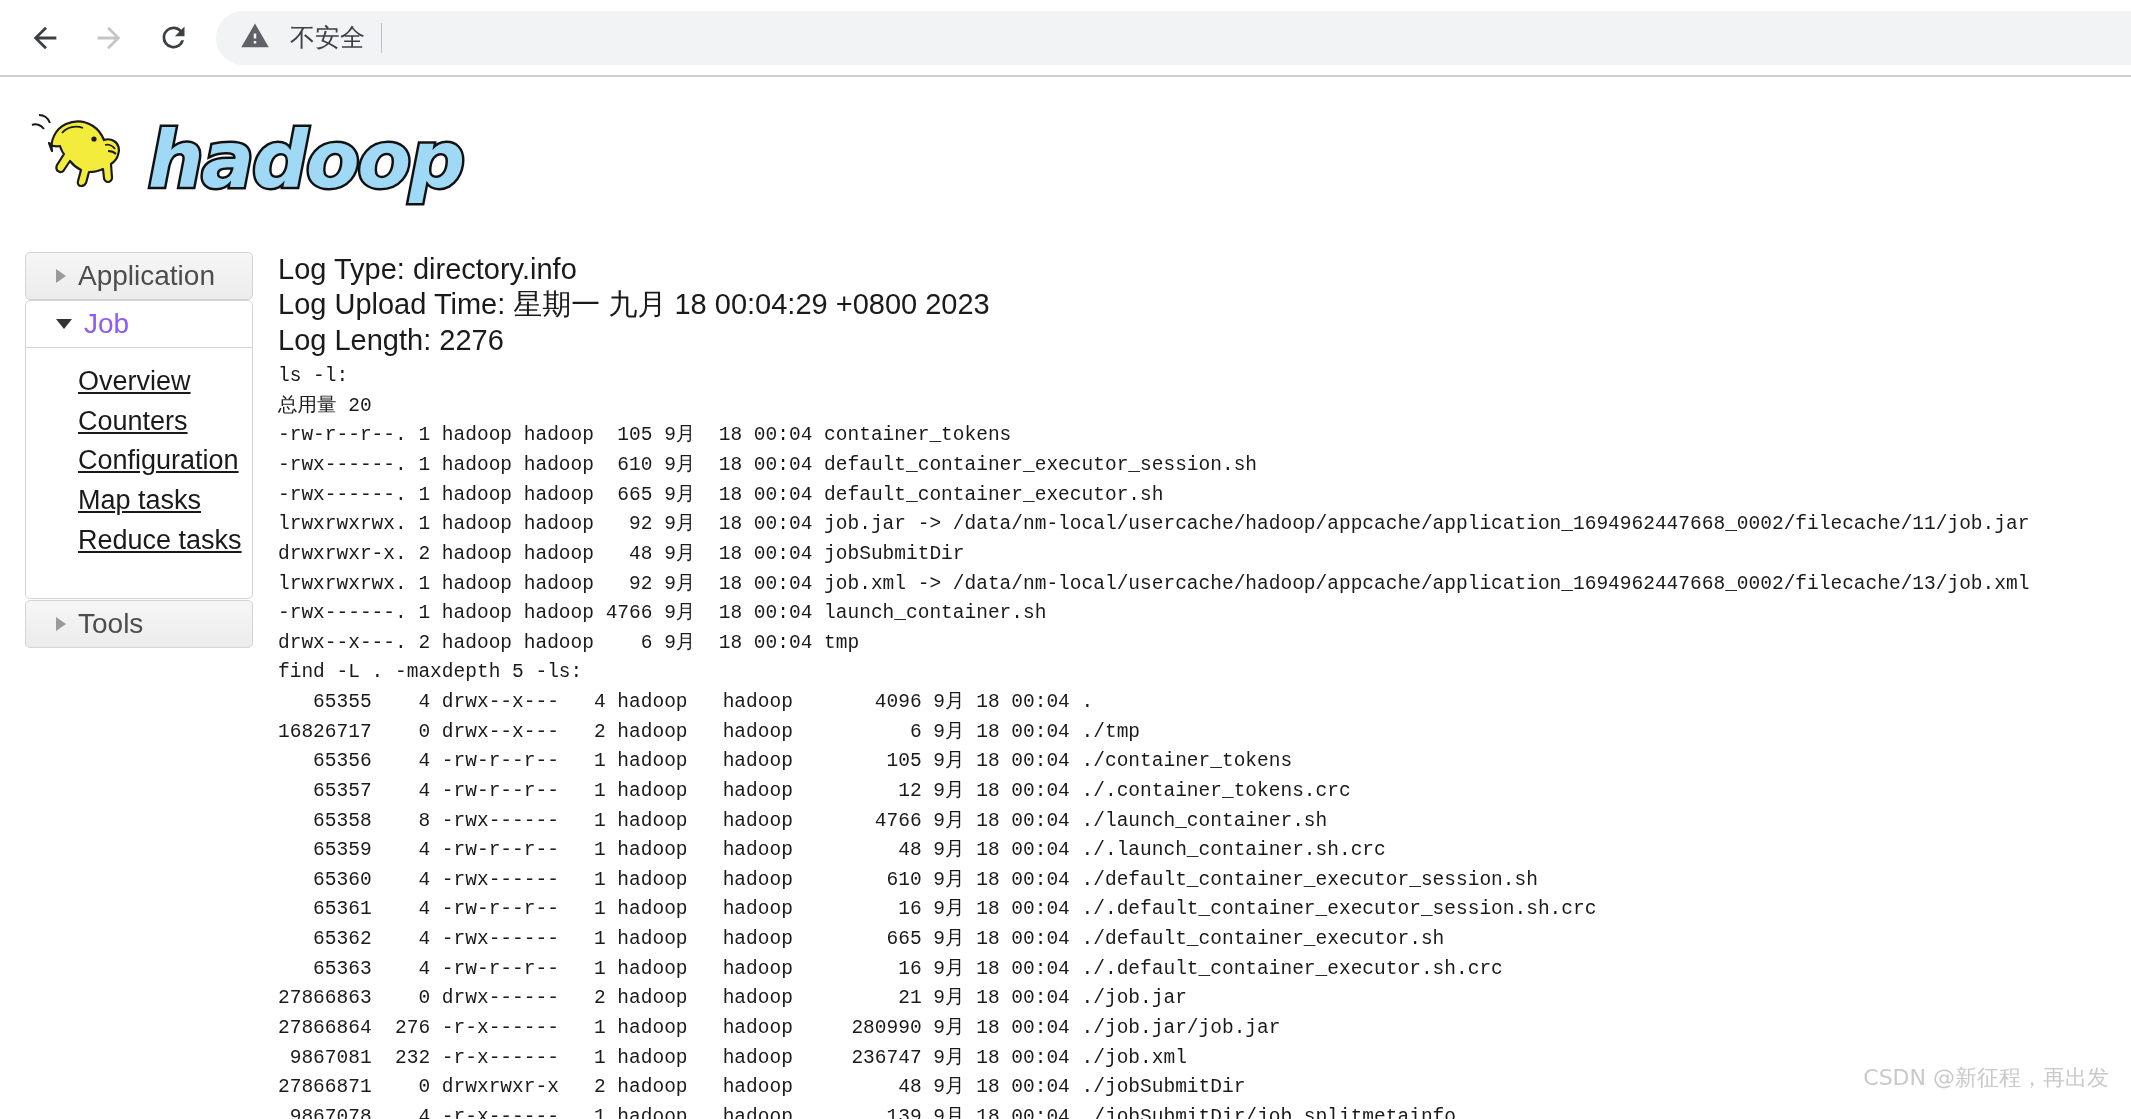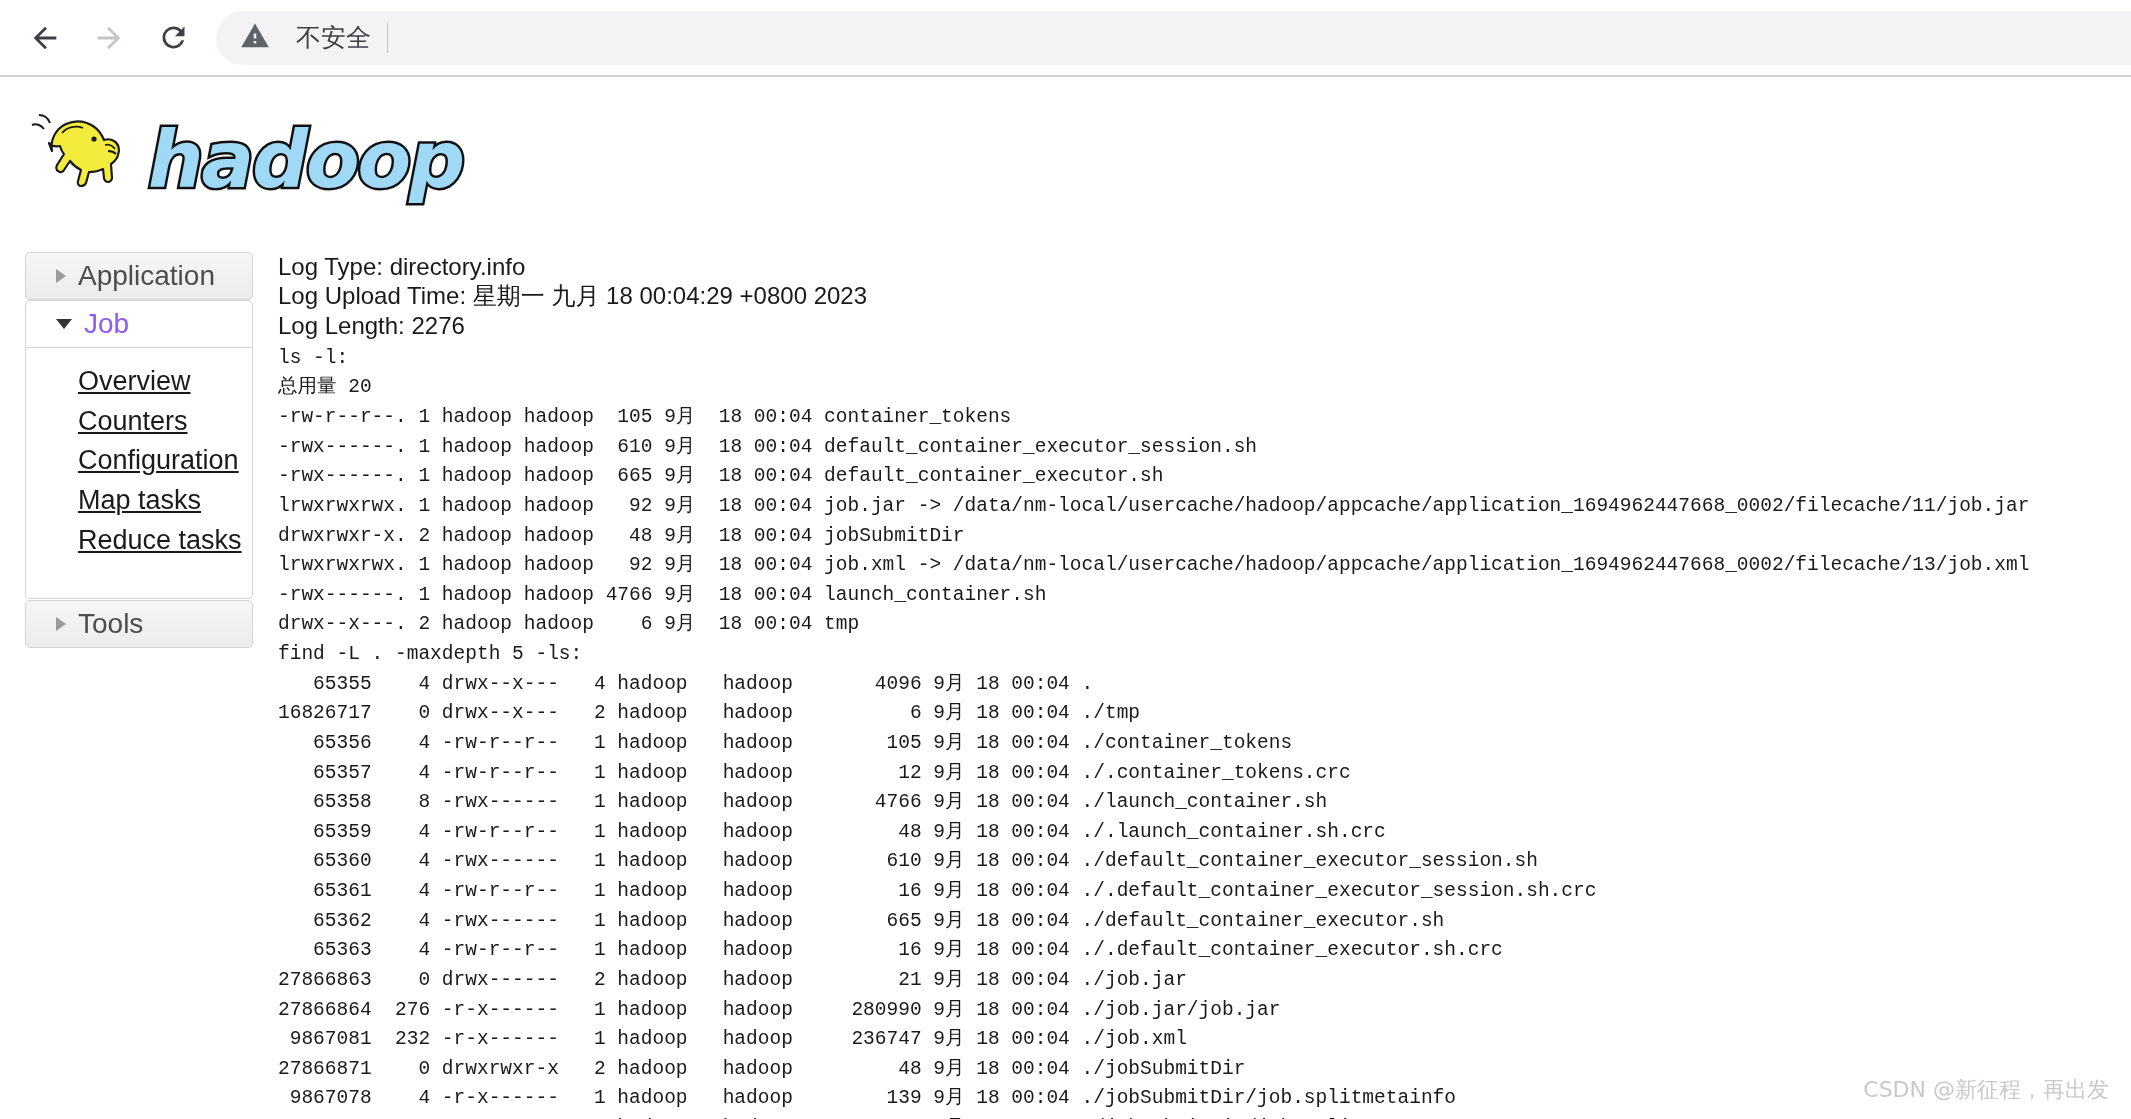--- a/index.html
+++ b/index.html
@@ -41,21 +41,21 @@
     margin-right: 0px;
     background: #f1f3f4;
     border-radius: 27px 0 0 27px;
     display: flex; align-items: center;
     overflow: hidden;
   }
   #security-chip {
     display: flex; align-items: center;
     padding-left: 24px;
     flex: 0 0 auto;
-    gap: 26px;
+    gap: 20px;
     cursor: pointer;
   }
   #not-secure-label {
     font-size: 25px;
     color: #3c4043;
     font-family: "DejaVu Sans", sans-serif;
     white-space: nowrap;
   }
   #chip-divider {
     width: 1px; height: 30px;
@@ -146,39 +146,39 @@
   }
   .accordion-spacer { height: 1px; }
 
   
   #log-content {
     position: absolute;
     left: 278px; top: 175px;
     width: 1853px;
   }
   .log-head {
-    font-size: 24px;
+    font-size: 29px;
     color: #1a1a1a;
     line-height: 1.22;
     font-family: "Liberation Sans", sans-serif;
     white-space: nowrap;
   }
   .log-pre {
     font-family: "Liberation Mono", "DejaVu Sans Mono", monospace;
     font-size: 19.5px;
     line-height: 1.52;
     color: #1a1a1a;
     white-space: pre;
     margin: 4px 0 0 0;
   }
 
   
   #watermark {
     position: absolute;
-    right: 22px; bottom: 14px;
+    right: 22px; bottom: 26px;
     font-size: 22px;
     color: #c9c9c9;
     font-family: "DejaVu Sans", sans-serif;
     white-space: nowrap;
   }
 </style>
 </head>
 <body>
 
 <div id="browser-chrome">

